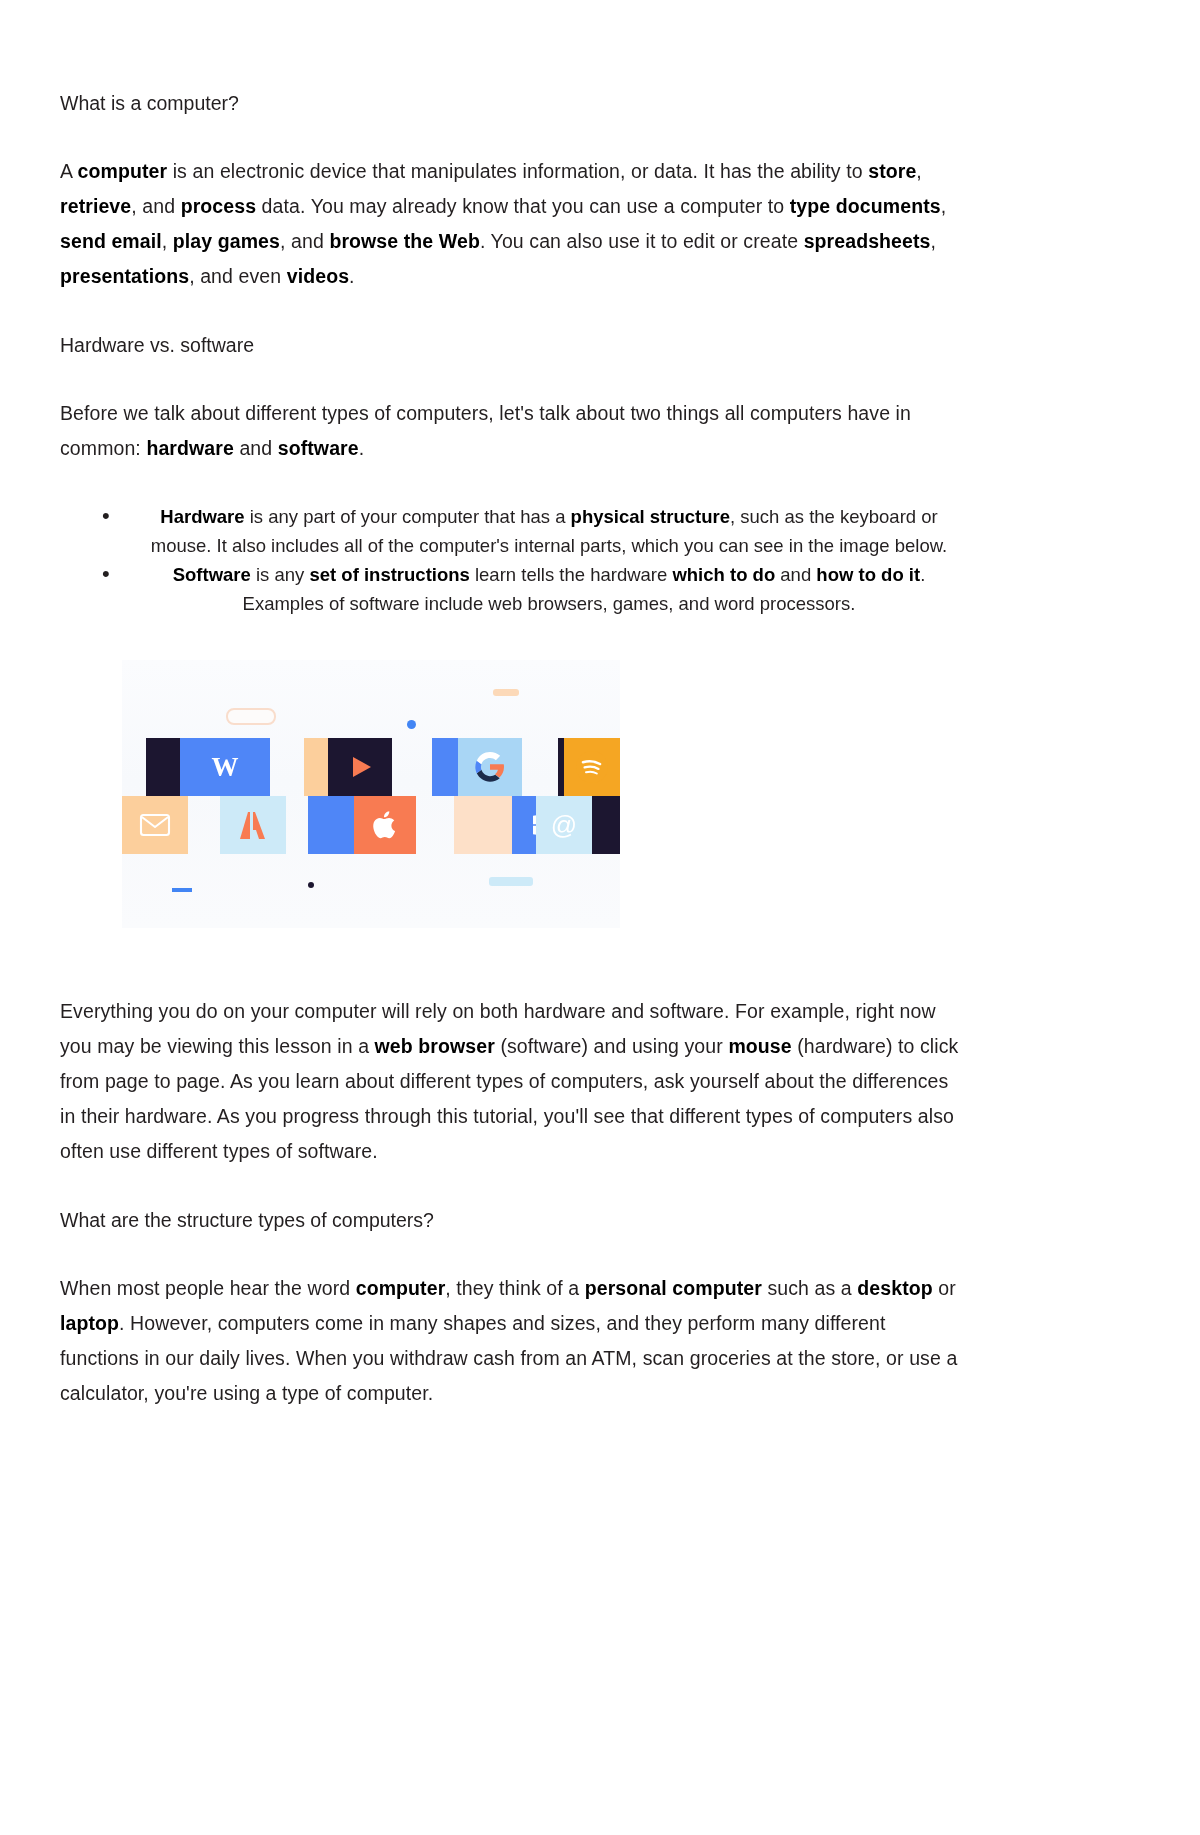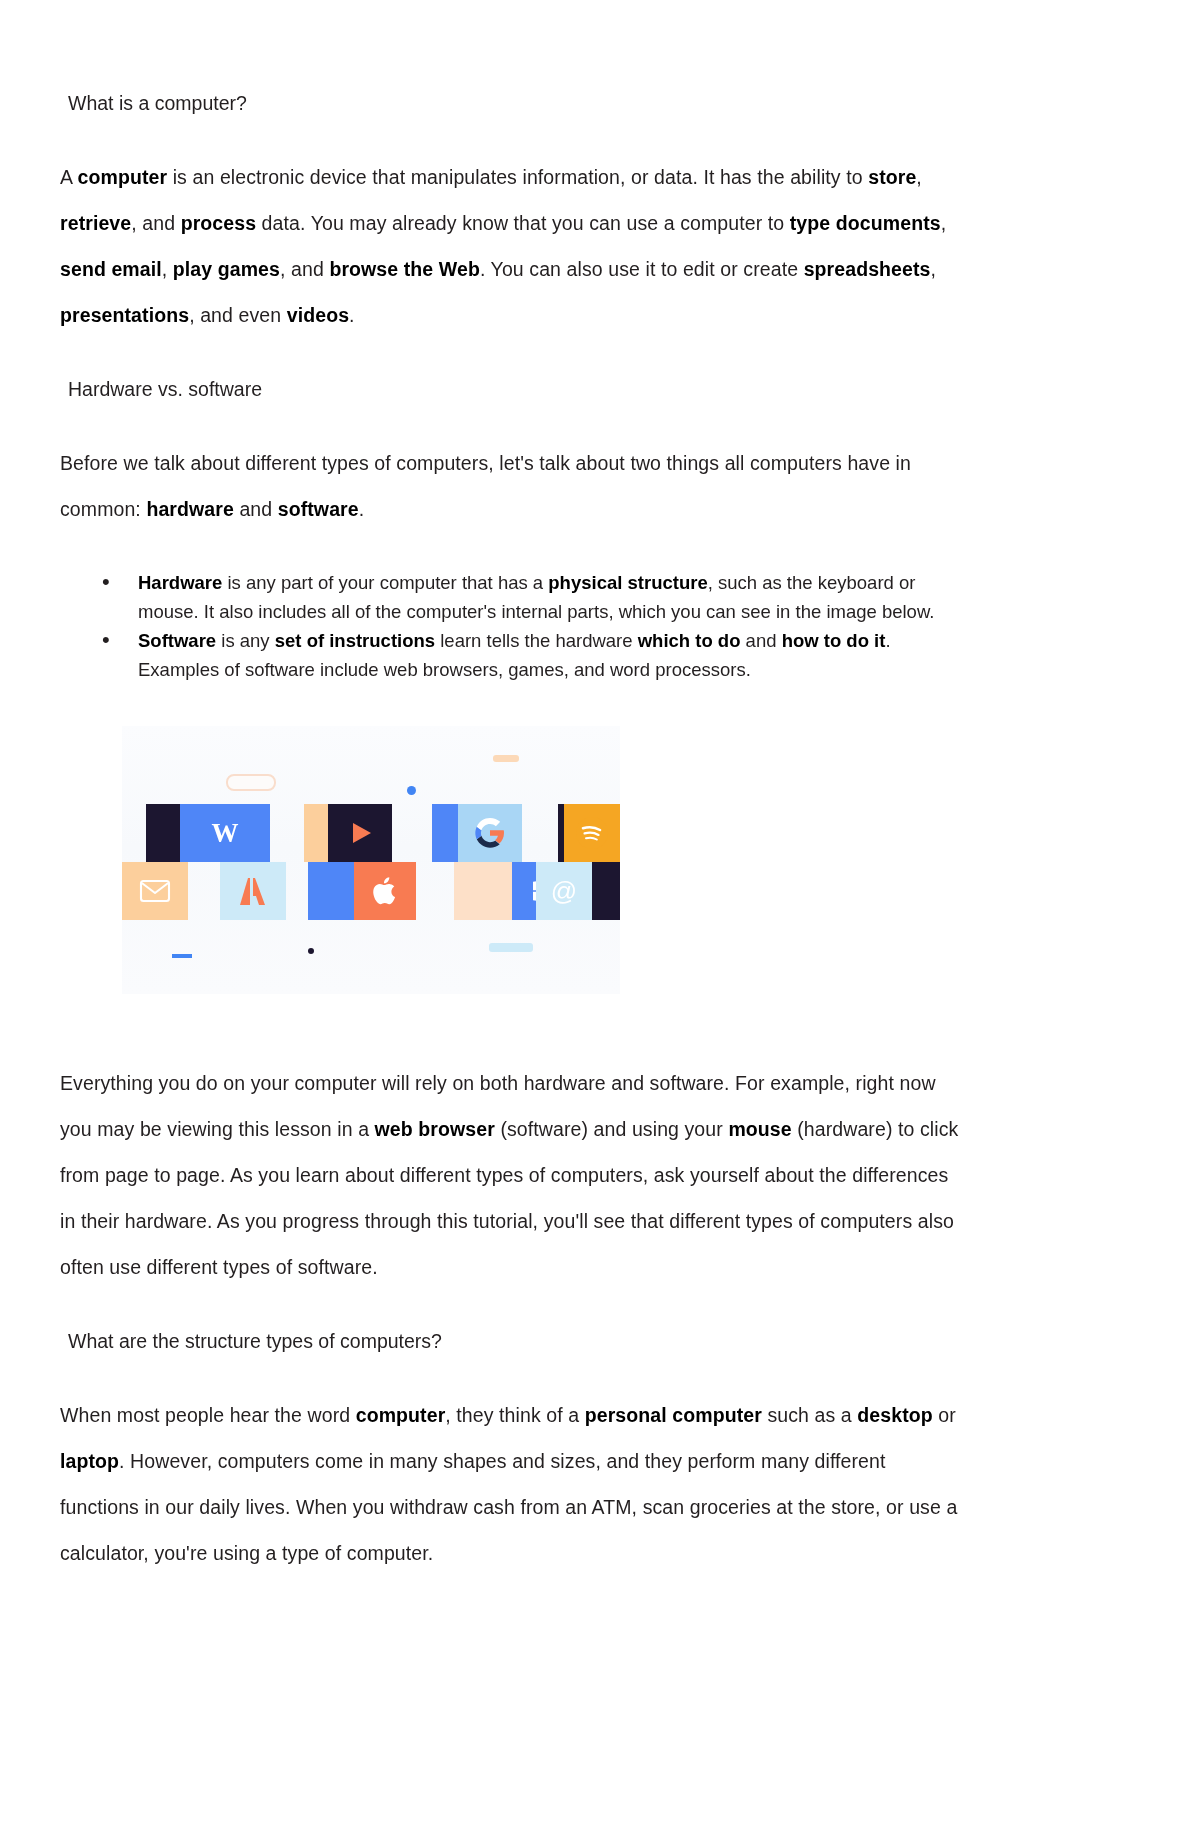--- a/index.html
+++ b/index.html
@@ -25,41 +25,42 @@
     padding: 88px 118px 60px 60px;
   }
 
   .doc-body {
     width: 900px;
     margin: 0;
   }
 
   p.para {
     font-size: 19.5px;
-    line-height: 46px;
+    line-height: 35px;
     color: #231f20;
     margin: 0 0 36px 0;
     letter-spacing: 0.005em;
     font-weight: 400;
   }
 
   p.heading-line {
     font-size: 19.5px;
     line-height: 30px;
     color: #231f20;
-    margin: 0 0 36px 8px;
+    margin: 0 0 36px 0;
     font-weight: 400;
   }
 
   b, strong { font-weight: 700; color: #000; }
 
   ul.bullets {
     margin: 0;
     padding: 0 0 0 42px;
     list-style: none;
+    text-align: center;
   }
   ul.bullets > li {
     position: relative;
     font-size: 18.5px;
     line-height: 29px;
     color: #231f20;
     margin: 0 0 0 0;
     padding-left: 36px;
   }
   ul.bullets > li::before {

